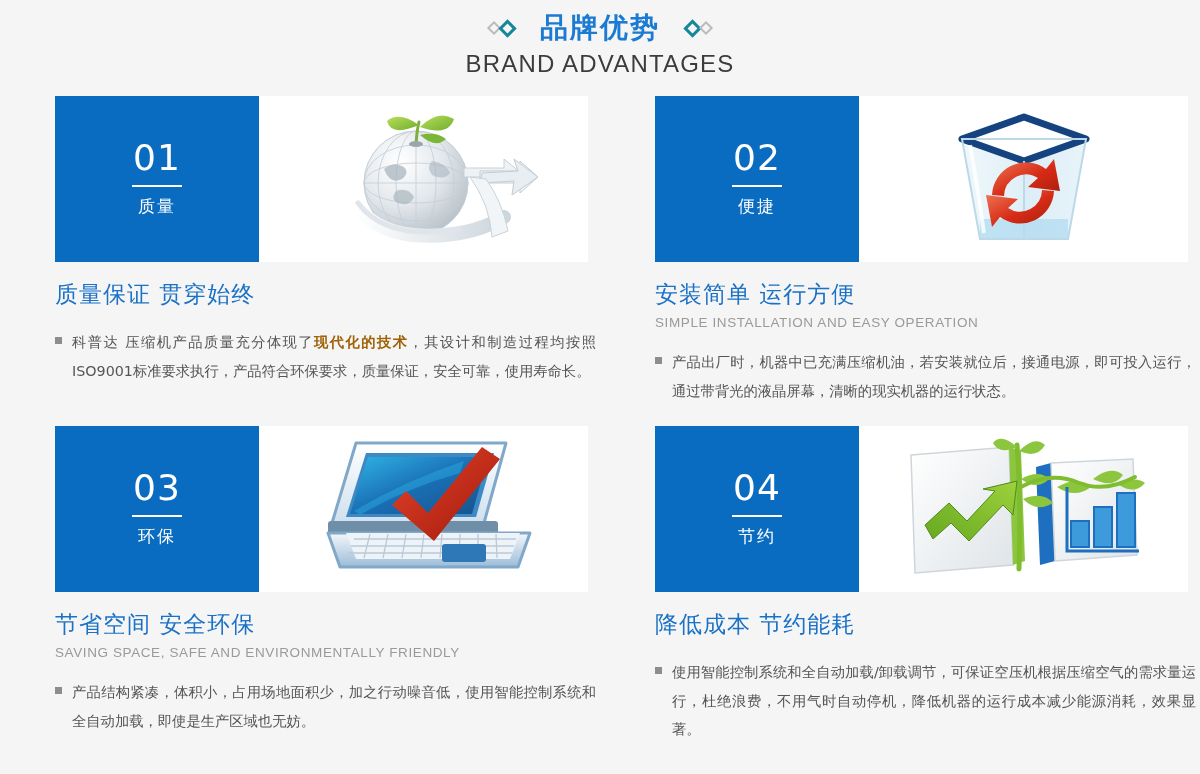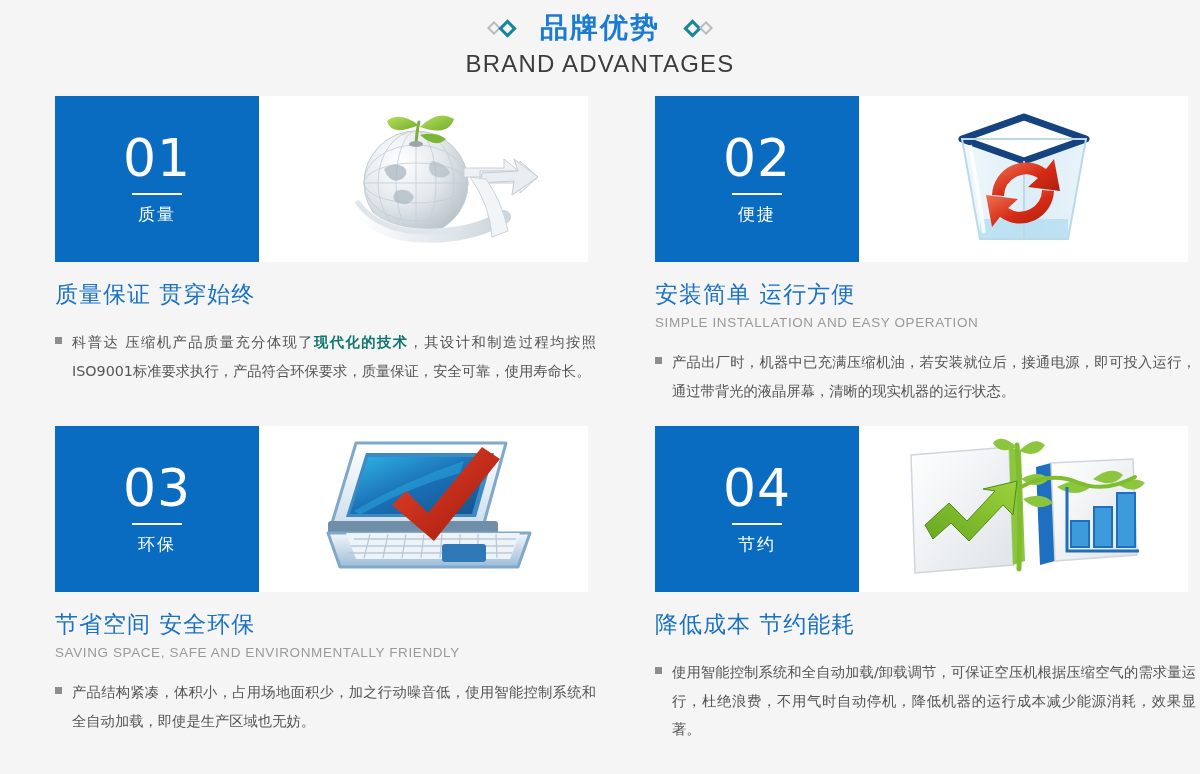--- a/index.html
+++ b/index.html
@@ -55,21 +55,21 @@
     display: flex; height: 166px; width: 533px;
   }
   .num-block {
     width: 204px; height: 166px;
     background: #0a6cc0;
     display: flex; flex-direction: column;
     align-items: center; justify-content: center;
     flex: 0 0 204px;
   }
   .num-block .num {
-    font-size: 52px; color: #ffffff; font-weight: 400;
+    font-size: 36px; color: #ffffff; font-weight: 400;
     letter-spacing: 1px; line-height: 1;
     font-family: "DejaVu Sans", "Liberation Sans", sans-serif;
   }
   .num-block .rule {
     width: 50px; height: 2px; background: #ffffff;
     margin: 9px 0 8px 0;
   }
   .num-block .cn {
     font-size: 17px; color: #ffffff; letter-spacing: 2px;
     font-family: "DejaVu Sans", "Liberation Sans", sans-serif;
@@ -96,21 +96,21 @@
   }
   .bullet {
     flex: 0 0 7px; width: 7px; height: 7px;
     background: #8d8d8d; margin-top: 9px;
   }
   .body-text {
     font-size: 14.3px; line-height: 2.0; color: #555555;
     text-align: justify;
     font-family: "DejaVu Sans", "Liberation Sans", sans-serif;
   }
-  .hl { color: #0f766e; font-weight: bold; }
+  .hl { color: #a16207; font-weight: bold; }
 
   .row2 { margin-top: 0px; }
 </style>
 </head>
 <body>
 
 <div class="page-header">
   <div class="header-cn-row">
     <span class="diamond-pair">
       <span class="dia small"></span>

